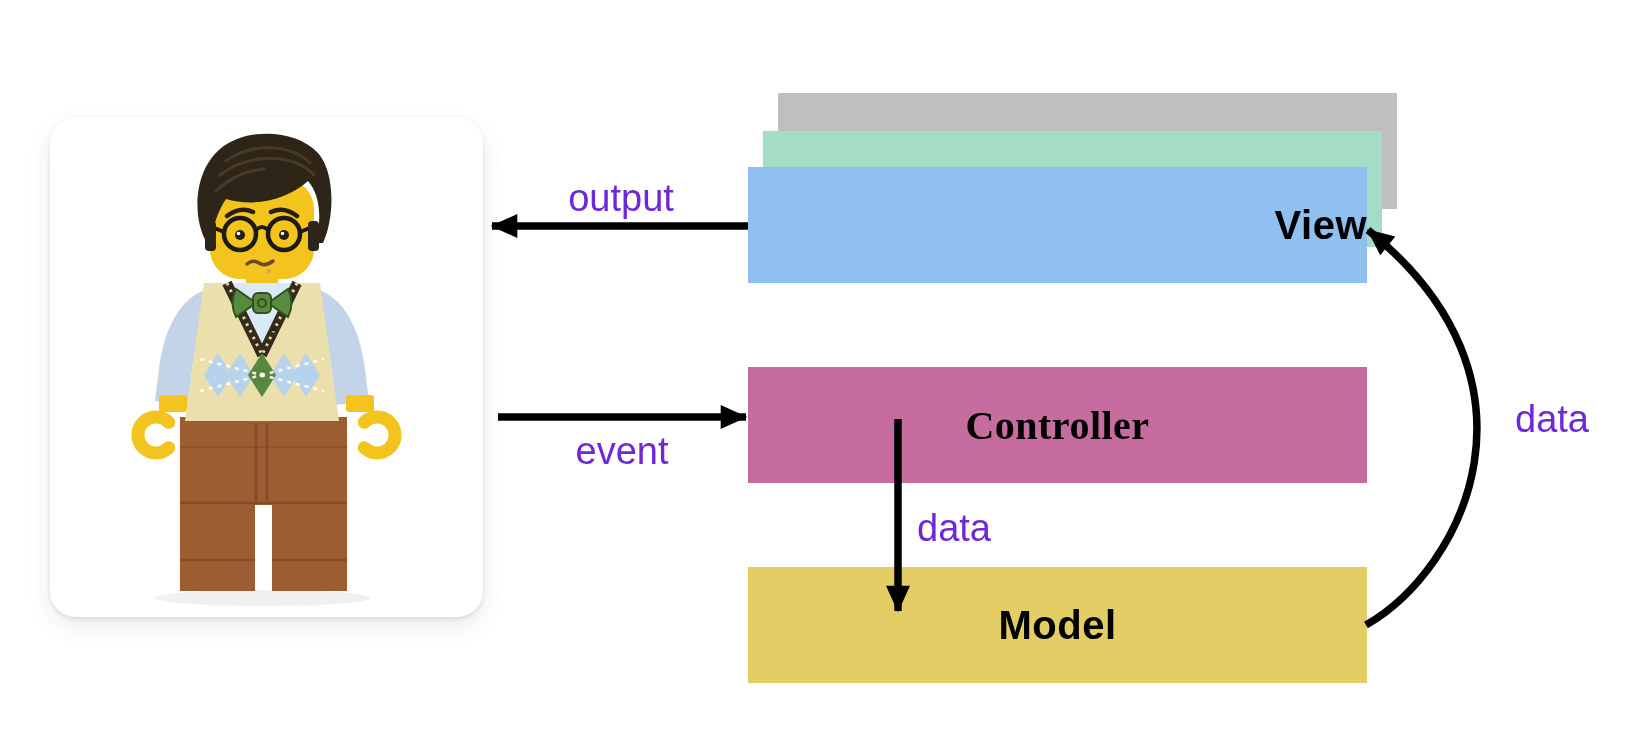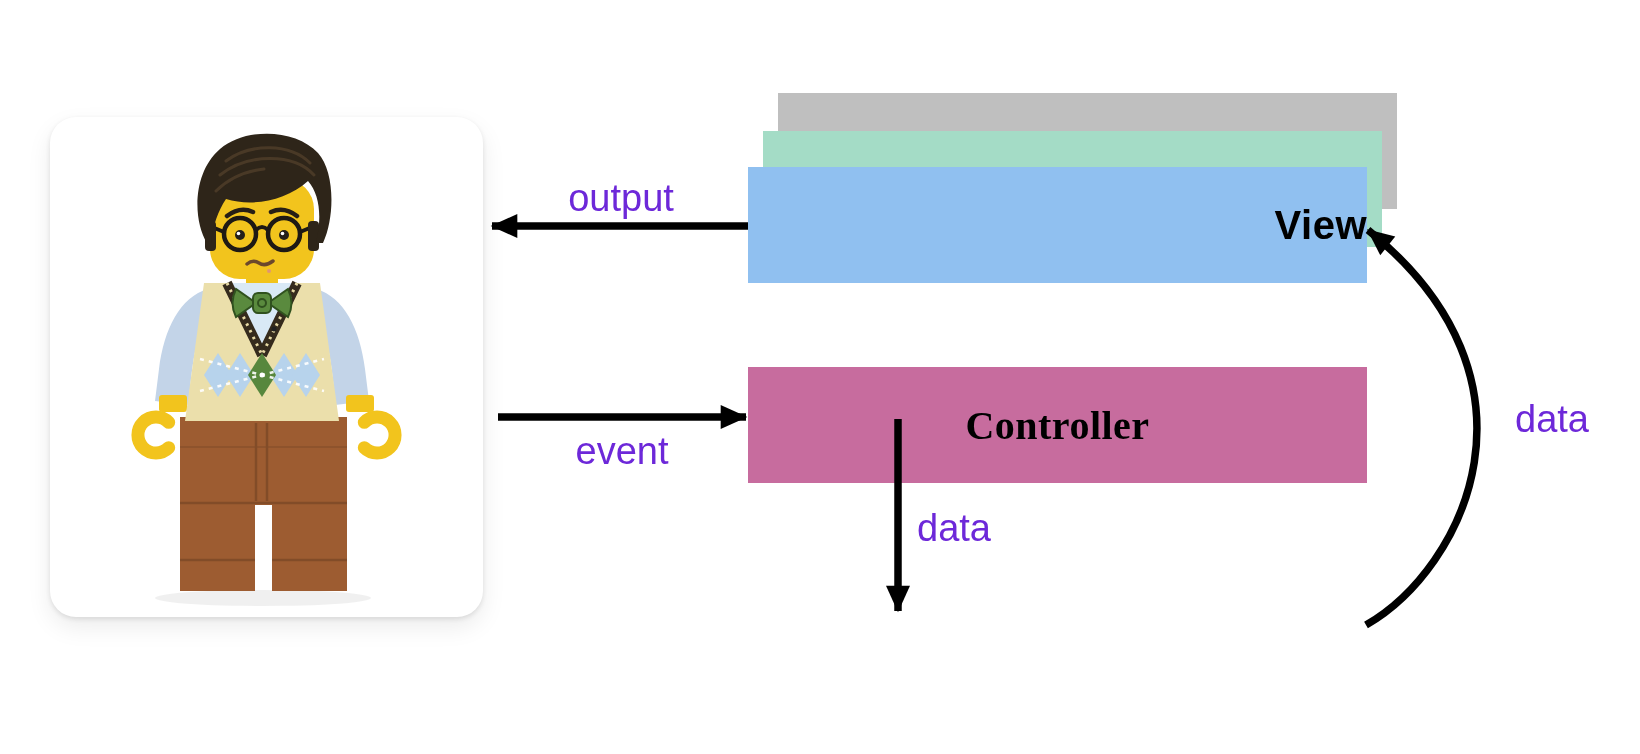--- a/index.html
+++ b/index.html
@@ -123,20 +123,23 @@
   <div class="box layer-gray" style="background: rgb(191, 191, 191);"></div>
   <div class="box layer-green" style="background: rgb(164, 220, 198);"></div>
   <div class="box box-view" style="background: rgb(144, 192, 240);">
     <span class="box-label">View</span>
   </div>
 
   <div class="box box-controller" style="background: rgb(199, 108, 158);">
     <span class="box-label">Controller</span>
   </div>
 
+  <div class="box box-model" style="background: rgb(227, 205, 100);">
+    <span class="box-label">Model</span>
+  </div>
 
   <svg class="arrows">
     <defs>
       <marker id="ah" viewBox="0 0 12 12" refX="10.5" refY="6" markerUnits="userSpaceOnUse" markerWidth="32" markerHeight="32" orient="auto">
         <path d="M1,1.5 L11,6 L1,10.5 Z" fill="#000"></path>
       </marker>
     </defs>
     <path d="M748,226 L492,226" stroke="#000" stroke-width="7.5" fill="none" marker-end="url(#ah)"></path>
     <path d="M498,417 L746,417" stroke="#000" stroke-width="7.5" fill="none" marker-end="url(#ah)"></path>
     <path d="M898,419 L898,611" stroke="#000" stroke-width="7.5" fill="none" marker-end="url(#ah)"></path>

